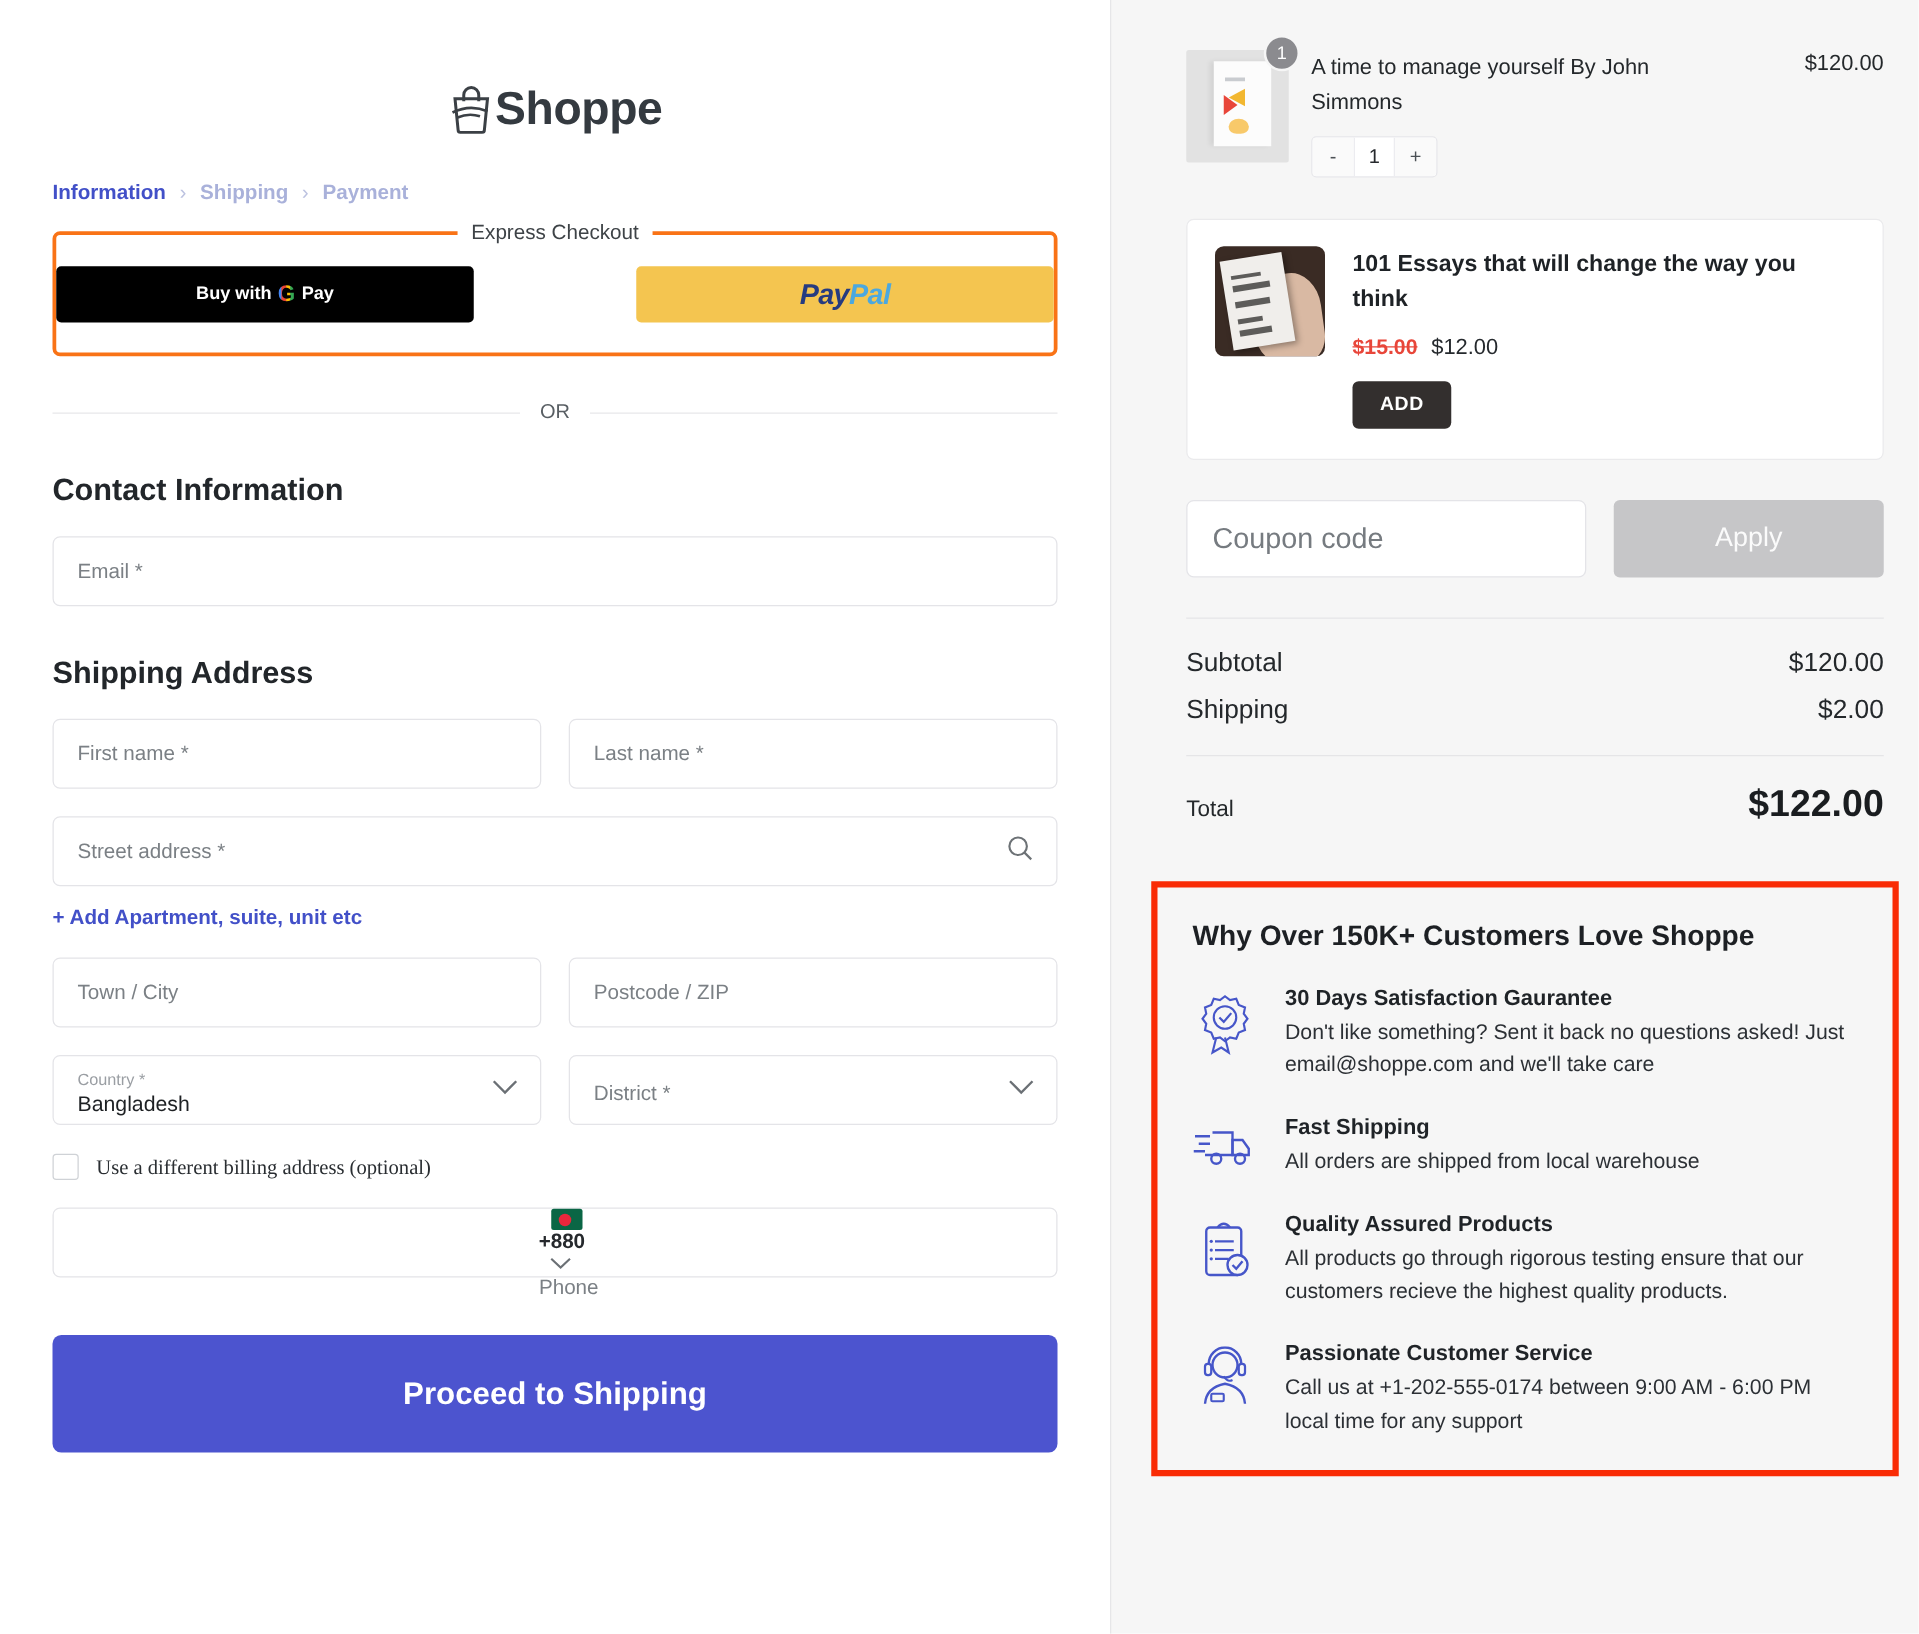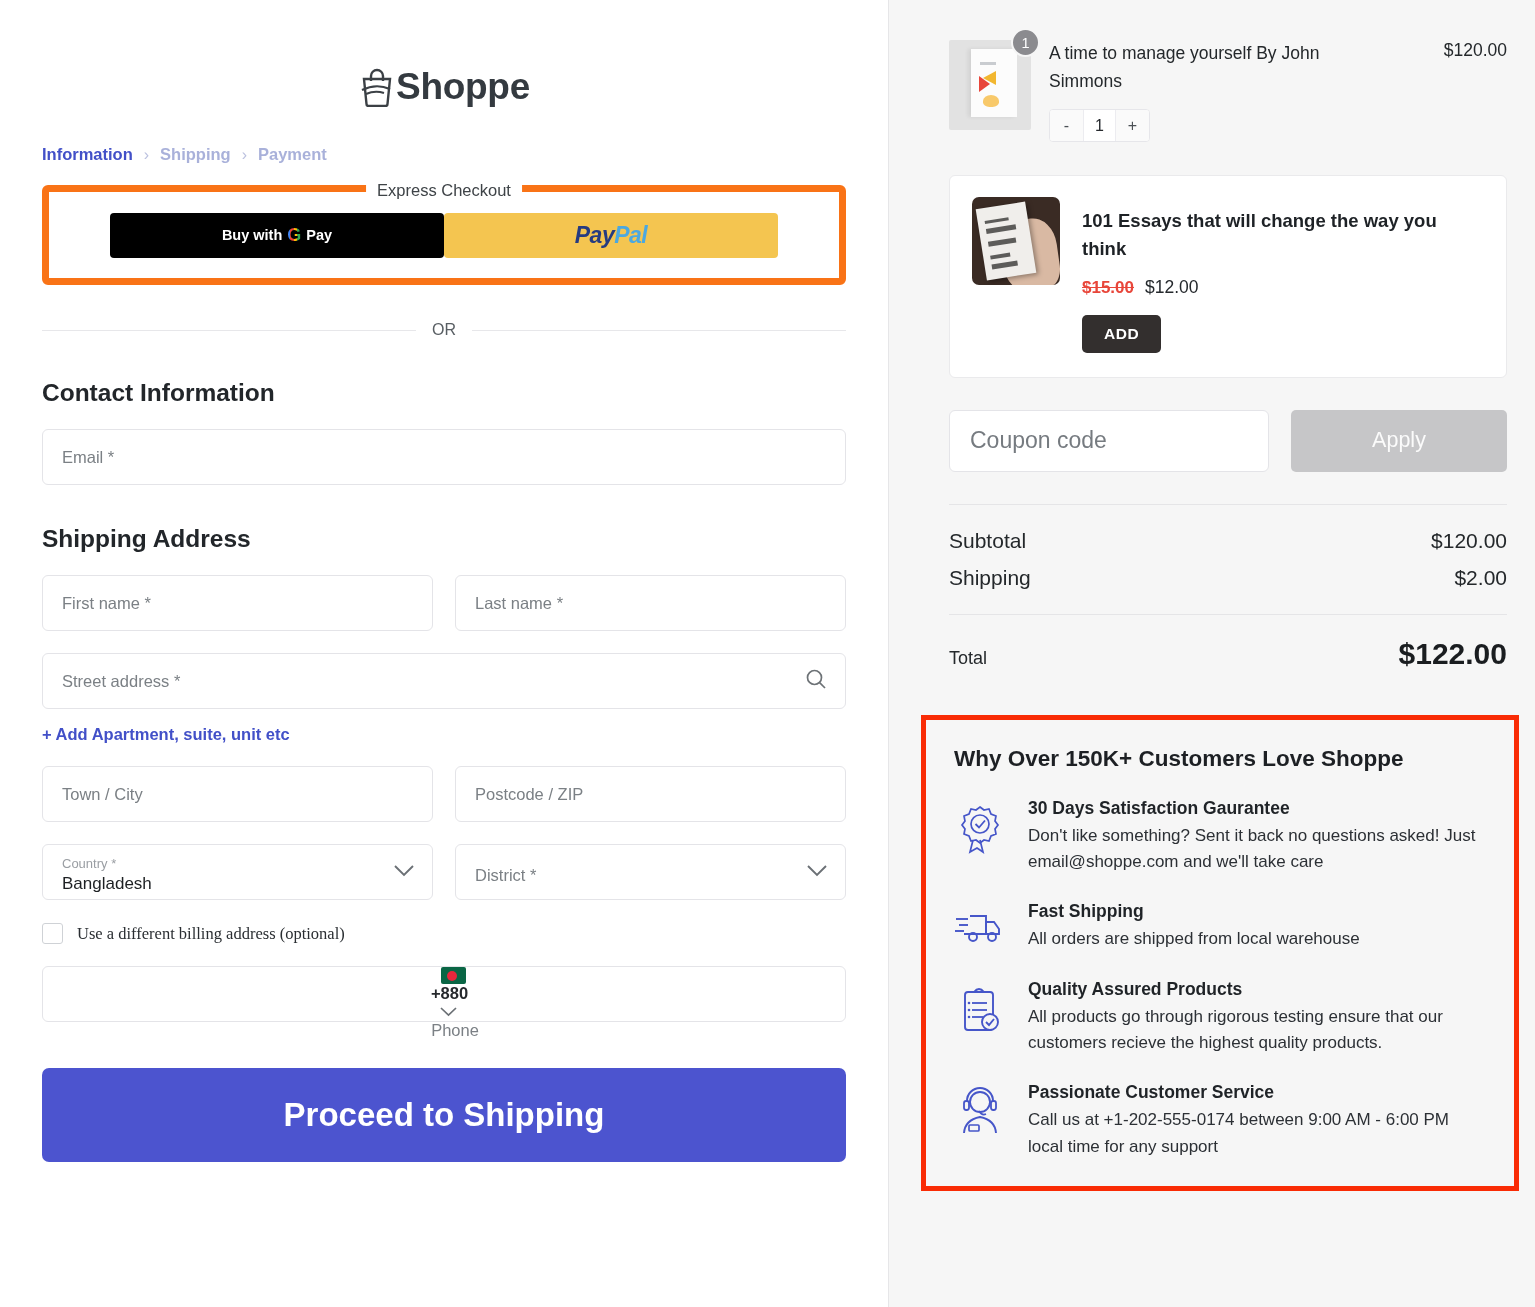--- a/index.html
+++ b/index.html
@@ -34,25 +34,25 @@
     display: flex; align-items: center; gap: 11px;
     margin-top: 27px;
     font-size: 16.5px;
   }
   .bc-active { color: #4250c8; font-weight: bold; }
   .bc-inactive { color: #a9b1da; font-weight: bold; }
   .bc-sep { color: #bcc2e0; font-size: 16px; }
 
   .express {
     margin-top: 21px;
-    border: 7px solid #f97316;
+    border: 3px solid #f97316;
     border-radius: 6px;
     position: relative;
     height: 100px;
-    display: flex; align-items: center; justify-content: center;
+    display: flex; align-items: center; justify-content: space-between;
   }
   .express-label {
     position: absolute; top: -11px; left: 50%; transform: translateX(-50%);
     background: #fff; padding: 0 11px;
     font-size: 16.5px; color: #3e4347;
     white-space: nowrap;
   }
   .btn-gpay {
     width: 334px; height: 45px;
     background: #000000; border-radius: 4px; border: none;
@@ -140,21 +140,21 @@
     background: #e8273c; border-radius: 50%;
     left: 6px; top: 3.5px;
   }
   .dial { font-size: 16.5px; font-weight: bold; color: #26292d; margin-left: 11px; }
   .phone-sep { width: 1px; height: 28px; background: #e7e7ea; margin-left: 17px; }
   .phone-input { font-size: 16.5px; color: #7b8085; margin-left: 22px; }
 
   .proceed {
     margin-top: 46px; width: 100%; height: 94px;
     background: #4c54cf; border: none; border-radius: 7px;
-    color: #fff; font-size: 33px; font-weight: bold; cursor: pointer;
+    color: #fff; font-size: 25px; font-weight: bold; cursor: pointer;
     font-family: "Liberation Sans", sans-serif;
   }
 
   
   .right {
     width: 647px; height: 1307px;
     background: #f6f6f6;
     border-left: 1px solid #e6e6e8;
     padding: 40px 28px 0 60px;
     position: relative;
@@ -213,21 +213,21 @@
   }
   .t2-hand {
     position:absolute; right:2px; bottom:-6px; width:56px; height:72px;
     background:#d9b9a3; border-radius:40% 40% 30% 40%; transform: rotate(-8deg);
   }
   .t2-book {
     position: absolute; left: 9px; top: 8px; width: 50px; height: 72px;
     background: #f0eeeb; transform: rotate(-9deg); box-shadow: 2px 2px 5px rgba(0,0,0,.35);
   }
   .t2-t { position:absolute; background:#5d5c5a; }
-  .upsell-body { flex: 1; margin-top: 10px; }
+  .upsell-body { flex: 1; }
   .up-title { font-size: 18.5px; font-weight: bold; color: #1e2226; line-height: 1.52; }
   .up-prices { margin-top: 13px; display: flex; align-items: baseline; gap: 11px; }
   .up-old { font-size: 17px; color: #e8463a; text-decoration: line-through; font-weight: bold; }
   .up-new { font-size: 17.5px; color: #25292d; }
   .add-btn {
     margin-top: 17px; background: #332f2e; color: #fff; border: none;
     border-radius: 5px; padding: 0 22px; height: 38px;
     font-size: 15.5px; font-weight: bold; letter-spacing: .5px; cursor: pointer;
     font-family: "Liberation Sans", sans-serif;
   }

